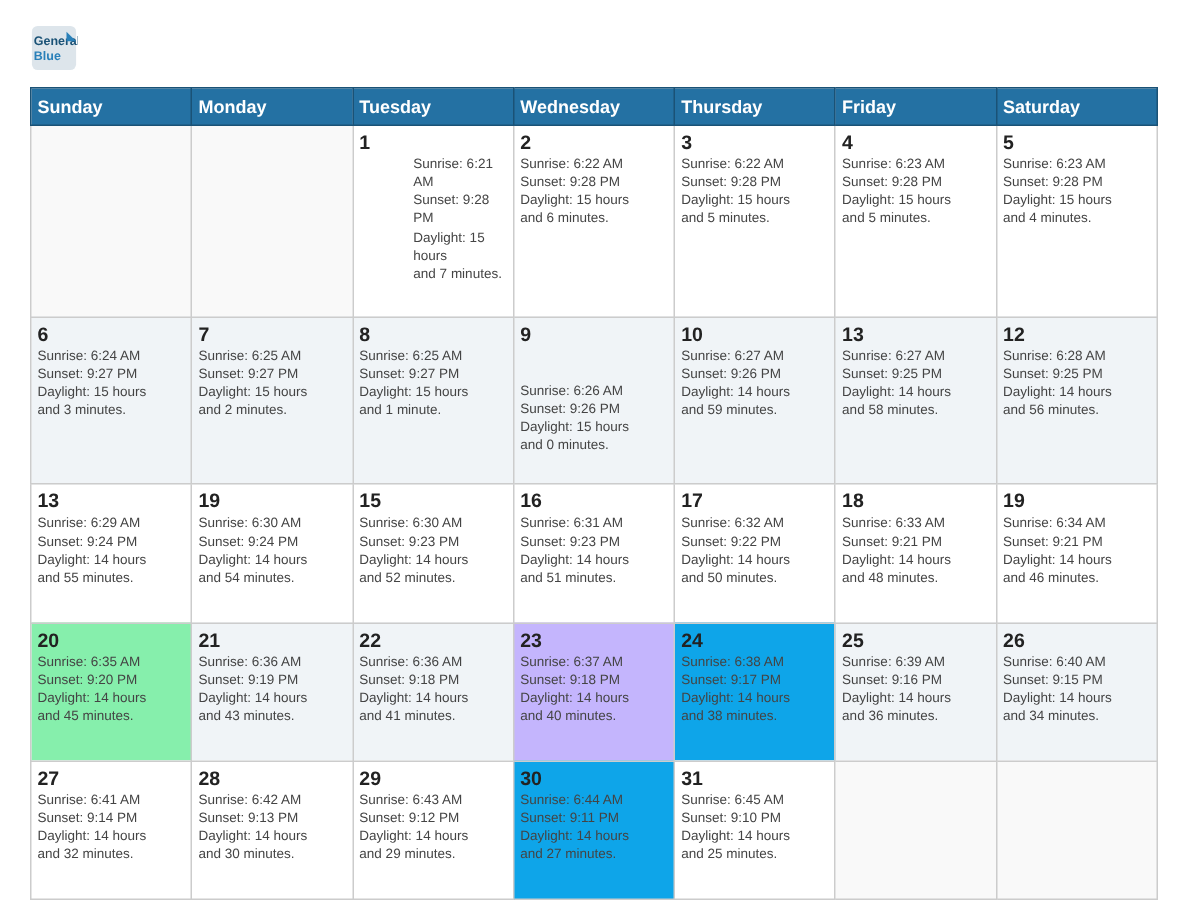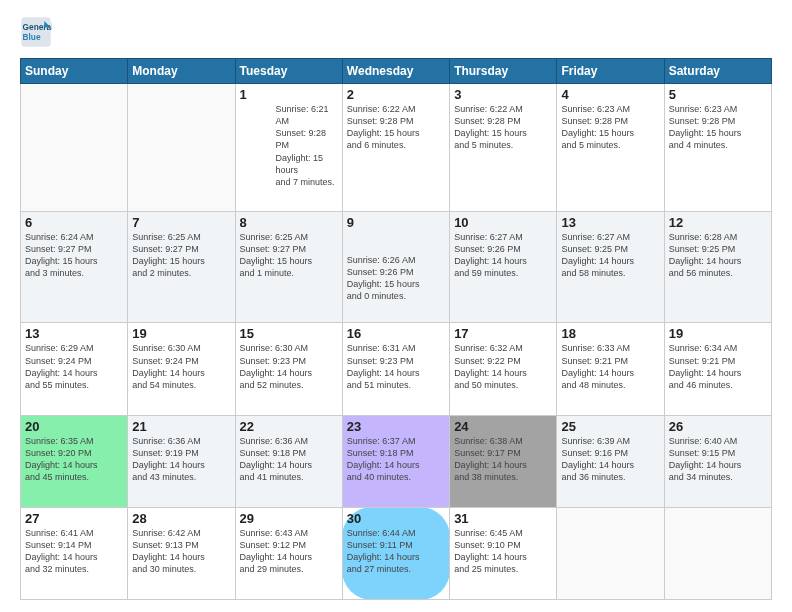--- a/index.html
+++ b/index.html
@@ -293,21 +293,21 @@
 Daylight: 14 hours
 and 41 minutes.</div>
           </td>
           <td style="background: #c4b5fd;">
             <span class="day-num">23</span>
             <div class="day-info" style="white-space: pre-line;">Sunrise: 6:37 AM
 Sunset: 9:18 PM
 Daylight: 14 hours
 and 40 minutes.</div>
           </td>
-          <td style="background: #a3a3a3;">
+          <td style="background: #0ea5e9;">
             <span class="day-num">24</span>
             <div class="day-info" style="white-space: pre-line;">Sunrise: 6:38 AM
 Sunset: 9:17 PM
 Daylight: 14 hours
 and 38 minutes.</div>
           </td>
           <td style="background: rgb(240, 244, 247);">
             <span class="day-num">25</span>
             <div class="day-info" style="white-space: pre-line;">Sunrise: 6:39 AM
 Sunset: 9:16 PM
@@ -337,21 +337,21 @@
 Daylight: 14 hours
 and 30 minutes.</div>
           </td>
           <td style="background: rgb(255, 255, 255);">
             <span class="day-num">29</span>
             <div class="day-info" style="white-space: pre-line;">Sunrise: 6:43 AM
 Sunset: 9:12 PM
 Daylight: 14 hours
 and 29 minutes.</div>
           </td>
-          <td style="background: #7dd3fc; border-radius: 30px;">
+          <td style="background: #0ea5e9;">
             <span class="day-num">30</span>
             <div class="day-info" style="white-space: pre-line;">Sunrise: 6:44 AM
 Sunset: 9:11 PM
 Daylight: 14 hours
 and 27 minutes.</div>
           </td>
           <td style="background: rgb(255, 255, 255);">
             <span class="day-num">31</span>
             <div class="day-info" style="white-space: pre-line;">Sunrise: 6:45 AM
 Sunset: 9:10 PM

